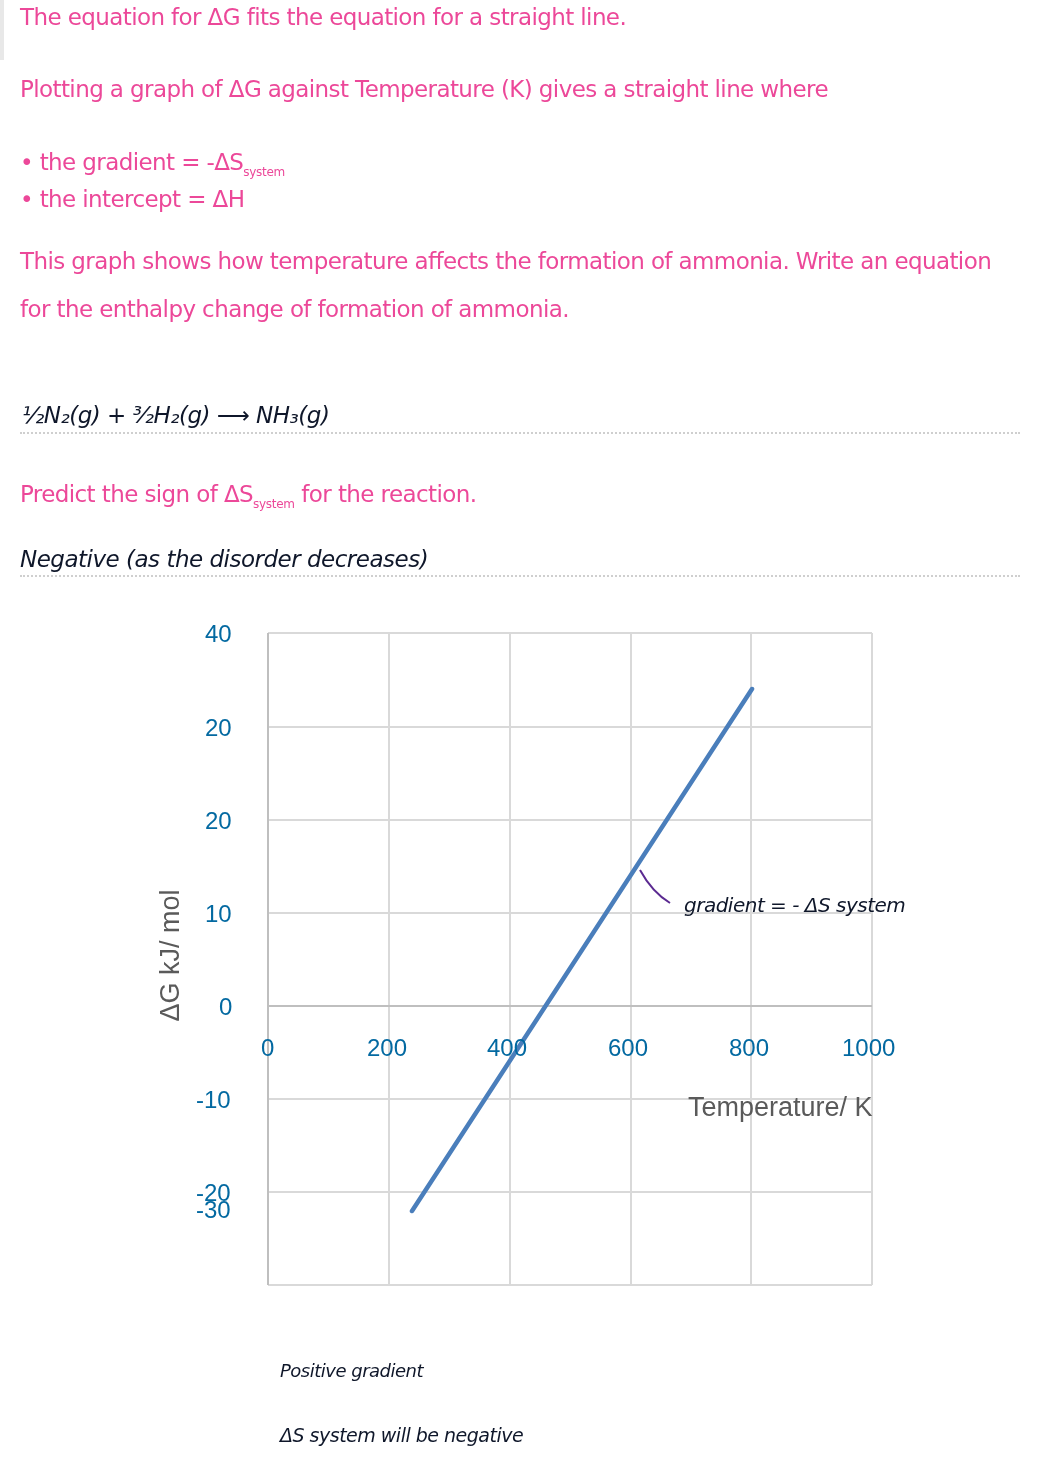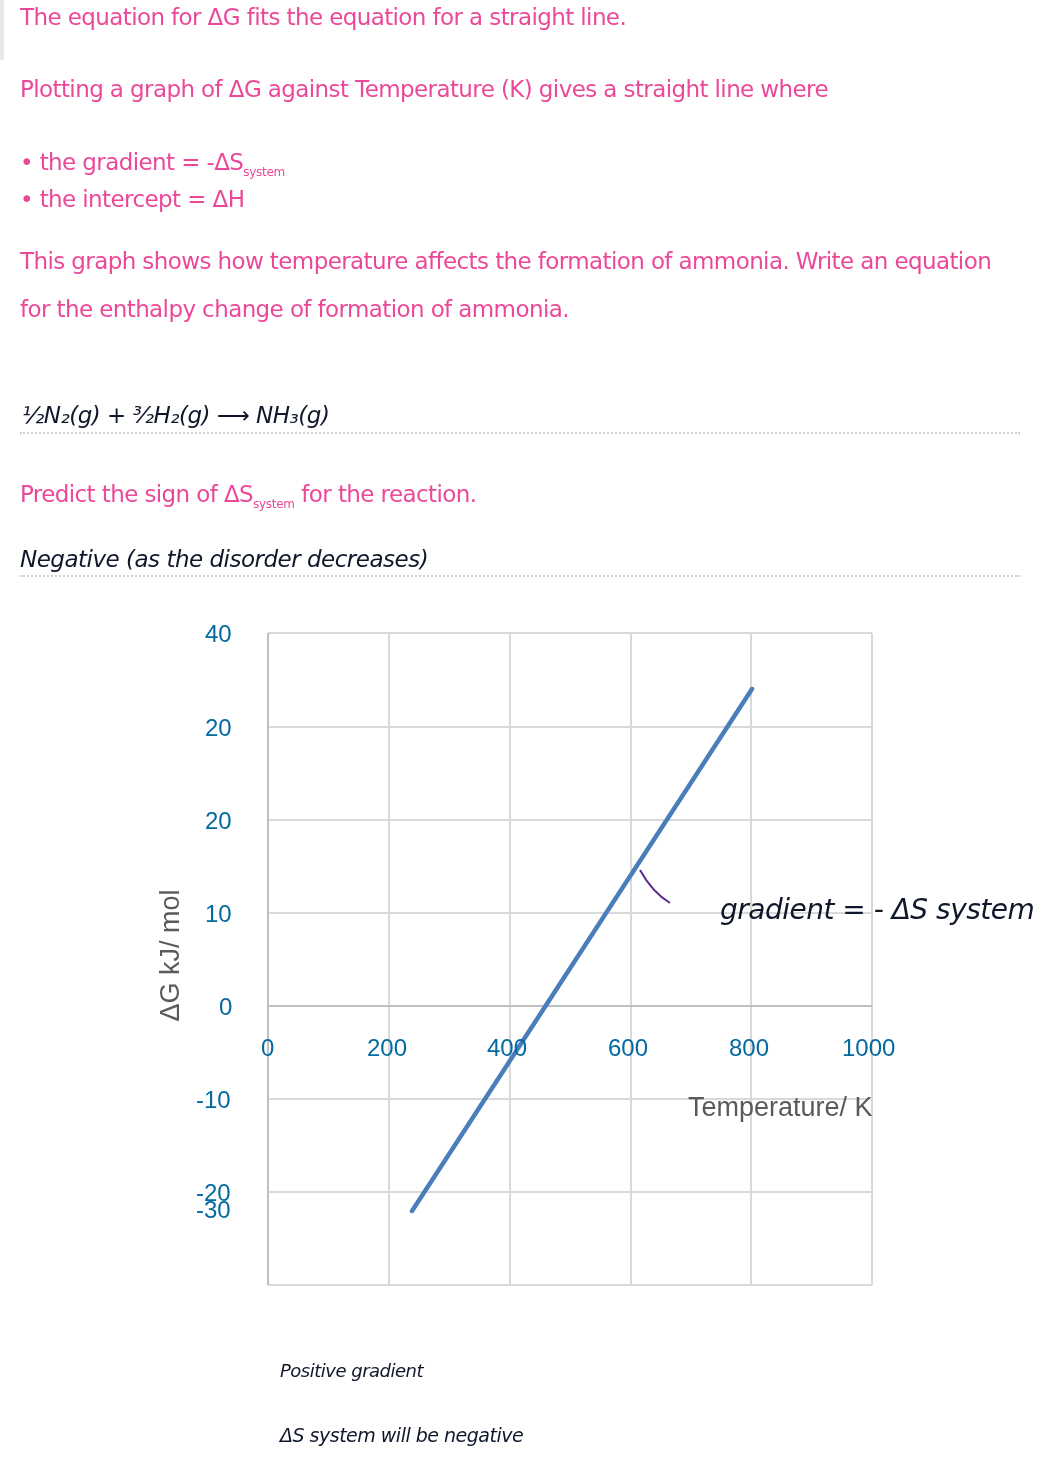--- a/index.html
+++ b/index.html
@@ -83,15 +83,15 @@
 <div class="abs tick" style="left:261px; top:1034px;">0</div>
 <div class="abs tick" style="left:367px; top:1034px;">200</div>
 <div class="abs tick" style="left:487px; top:1034px;">400</div>
 <div class="abs tick" style="left:608px; top:1034px;">600</div>
 <div class="abs tick" style="left:729px; top:1034px;">800</div>
 <div class="abs tick" style="left:842px; top:1034px;">1000</div>
 
 <div class="abs axislabel" style="left:688px; top:1092px;">Temperature/ K</div>
 <div class="abs axislabel" style="left:100px; top:940px; transform:rotate(-90deg); transform-origin:center center; width:140px; text-align:center;">ΔG kJ/ mol</div>
 
-<div class="abs hand" style="left:684px; top:893px; font-size:28px;margin-left:36px;">gradient = - ΔS system</div>
+<div class="abs hand" style="left:684px; top:893px; font-size:20px;">gradient = - ΔS system</div>
 <div class="abs hand" style="left:280px; top:1360px; font-size:18px;">Positive gradient</div>
 <div class="abs hand" style="left:280px; top:1424px; font-size:19px;">ΔS system will be negative</div>
 
 </body></html>

